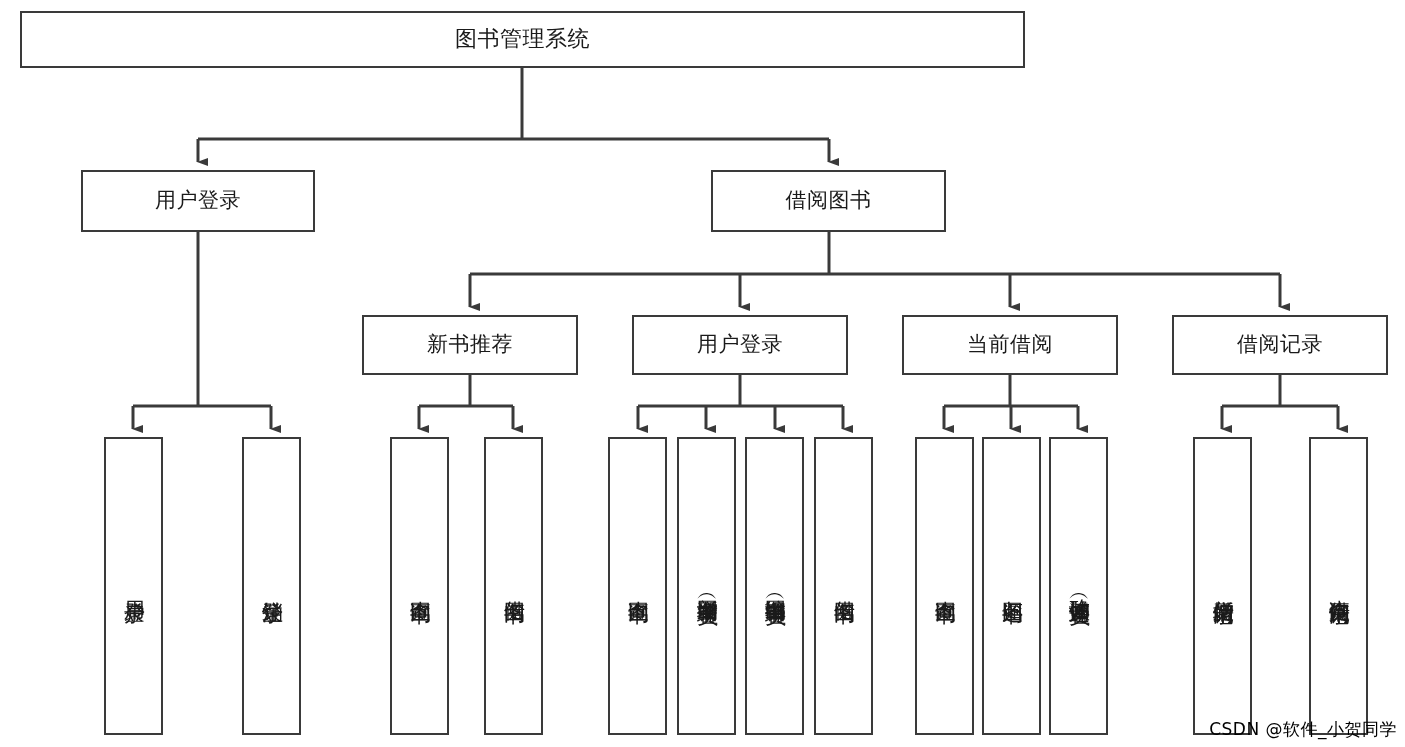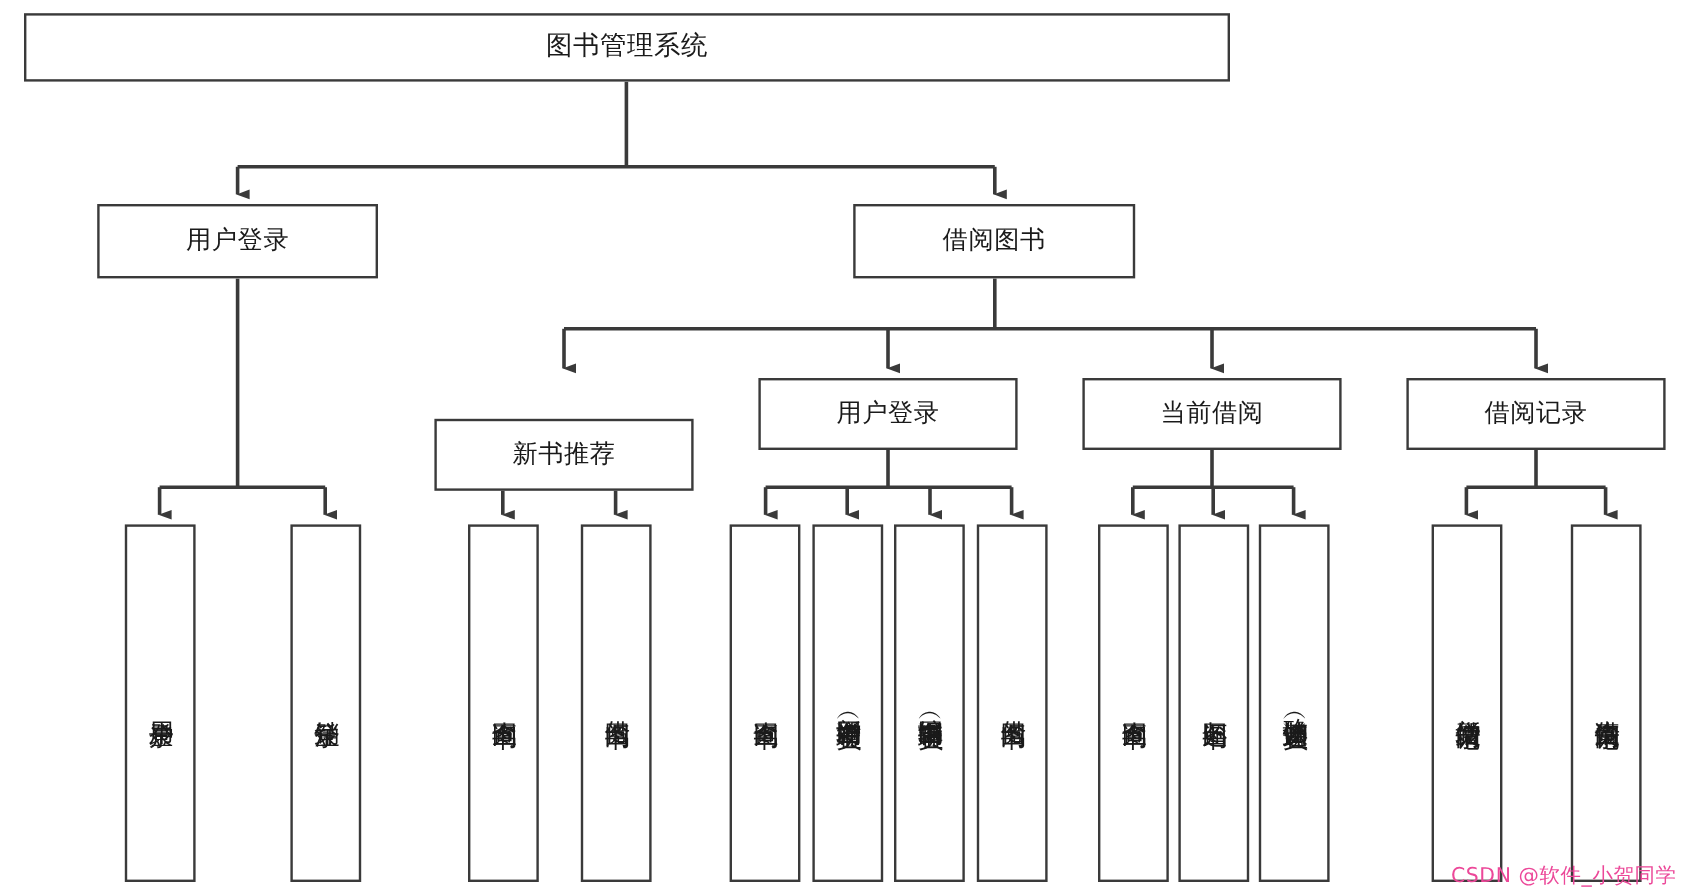--- a/index.html
+++ b/index.html
@@ -68,21 +68,21 @@
     writing-mode: vertical-rl;
     text-orientation: upright;
     display: block;
   }
 
   #watermark {
     position: absolute;
     right: 8px;
     bottom: 6px;
     font-size: 17px;
-    color: #ec4899;
+    color: #000000;
     white-space: nowrap;
     letter-spacing: 0.5px;
   }
 </style>
 </head>
 <body>
 
 <div id="diagram-canvas">
 
   <svg id="connector-layer" viewBox="0 0 1405 747" width="1405" height="747" xmlns="http://www.w3.org/2000/svg">
@@ -141,21 +141,21 @@
   </div>
 
   <div class="node node-h" style="left:81px; top:170px; width:234px; height:62px;">
     <span>用户登录</span>
   </div>
 
   <div class="node node-h" style="left:711px; top:170px; width:235px; height:62px;">
     <span>借阅图书</span>
   </div>
 
-  <div class="node node-h" style="left:362px; top:315px; width:216px; height:60px;margin-top:34px;">
+  <div class="node node-h" style="left:362px; top:315px; width:216px; height:60px;">
     <span>新书推荐</span>
   </div>
 
   <div class="node node-h" style="left:632px; top:315px; width:216px; height:60px;">
     <span>用户登录</span>
   </div>
 
   <div class="node node-h" style="left:902px; top:315px; width:216px; height:60px;text-align:center;">
     <span>当前借阅</span>
   </div>

